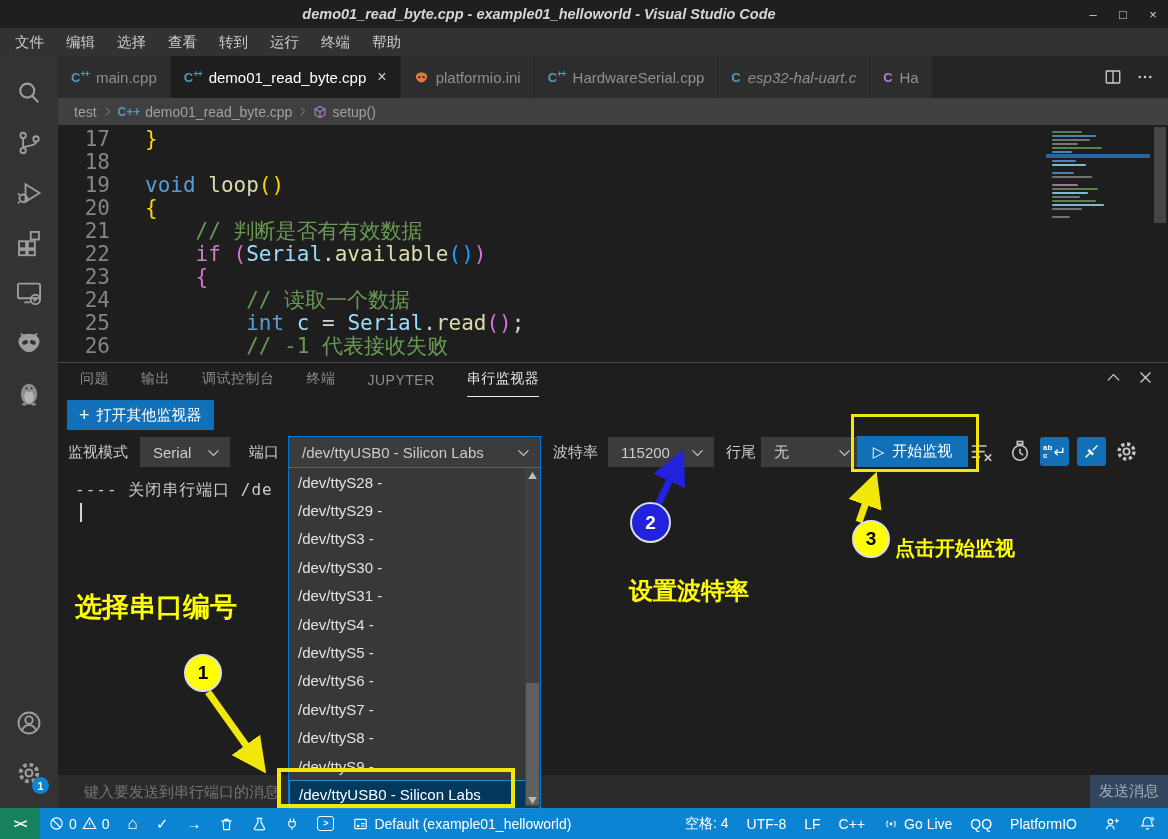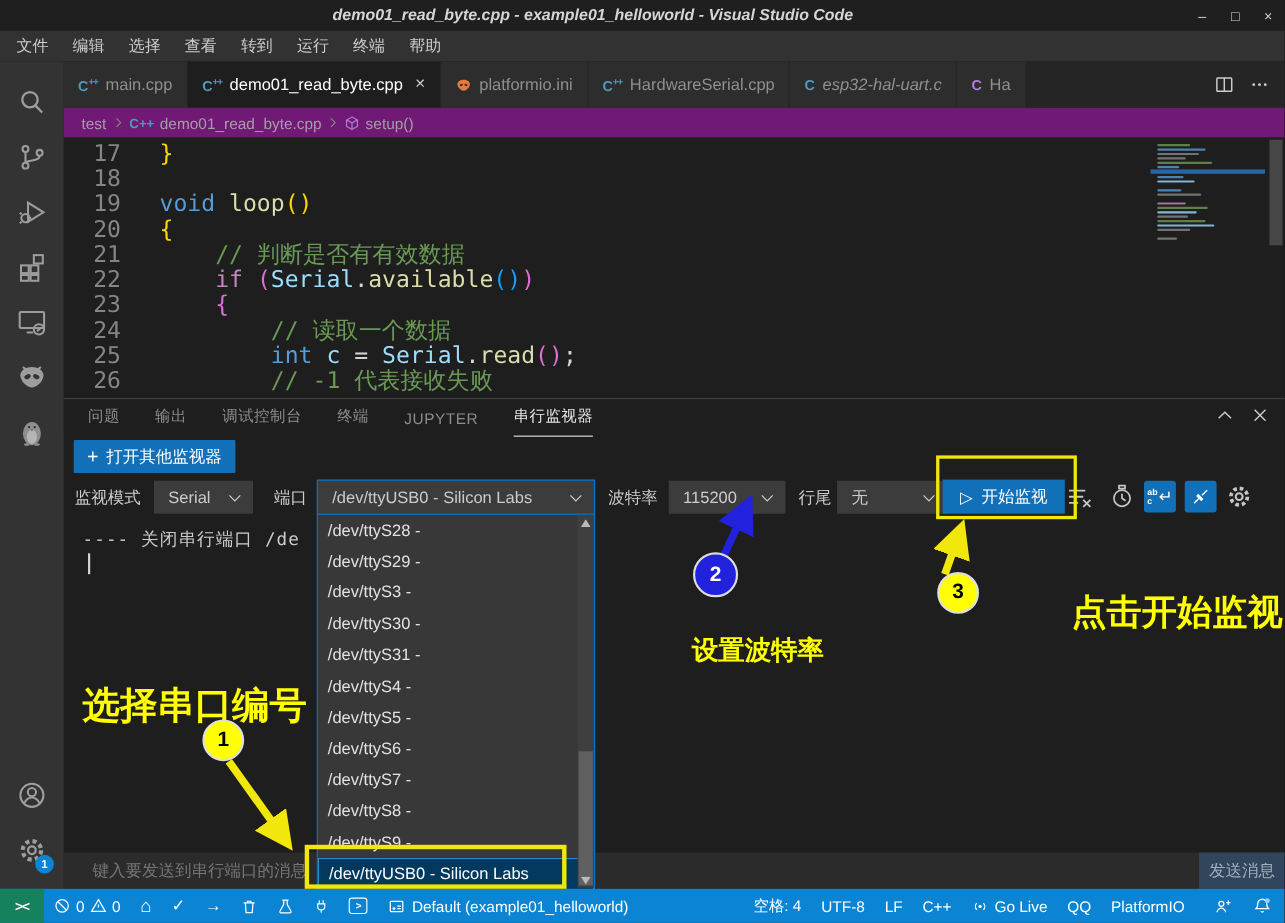--- a/index.html
+++ b/index.html
@@ -25,21 +25,21 @@
        font-size:15px;border-right:1px solid #252526;white-space:nowrap;flex:0 0 auto;}
   .tab.active{background:#1e1e1e;color:#ffffff;}
   .tab .fico{font-weight:700;font-size:13px;margin-right:7px;}
   .tab .fico .pp{font-size:9px;vertical-align:super;letter-spacing:-1px;}
   .tab .close{margin-left:11px;font-size:16px;color:#cccccc;}
   .tab.italic .lbl{font-style:italic;}
   .tab.cut{max-width:92px;overflow:hidden;}
   .tab-actions{display:flex;align-items:center;gap:14px;padding:0 14px;background:#252526;}
 
   
-  .breadcrumb{left:58px;top:98px;width:1110px;height:27px;background:#701a75;display:flex;align-items:center;
+  .breadcrumb{left:58px;top:98px;width:1110px;height:27px;background:#404040;display:flex;align-items:center;
               padding-left:16px;font-size:14px;color:#a0a0a0;gap:4px;}
   .crumb{display:flex;align-items:center;gap:5px;}
   .crumb .fico{font-weight:700;font-size:12px;color:#519aba;}
 
   
   .activitybar{left:0;top:56px;width:58px;height:752px;background:#333333;display:flex;flex-direction:column;align-items:center;}
   .act-icon{width:48px;height:50px;display:flex;align-items:center;justify-content:center;position:relative;}
   .act-spacer{flex:1;}
   .badge{position:absolute;right:4px;bottom:4px;width:17px;height:17px;border-radius:50%;background:#0b85d3;
          color:#fff;font-size:10.5px;font-weight:700;display:flex;align-items:center;justify-content:center;}
@@ -585,17 +585,17 @@
     </defs>
     <line x1="208" y1="692" x2="258" y2="762" stroke="#f2e70a" stroke-width="7" marker-end="url(#ay)"></line>
     <line x1="658" y1="505" x2="678" y2="462" stroke="#2222dd" stroke-width="7" marker-end="url(#ab)"></line>
     <line x1="859" y1="522" x2="872" y2="485" stroke="#f2e70a" stroke-width="7" marker-end="url(#ay)"></line>
   </svg>
 
   <div class="abs ann-circle" style="left:184px;top:654px;width:38px;height:38px;background:#ffff00;color:#000;font-size:19px">1</div>
   <div class="abs ann-circle" style="left:630px;top:502px;width:41px;height:41px;background:#2222dd;color:#fff;font-size:19px">2</div>
   <div class="abs ann-circle" style="left:852px;top:520px;width:38px;height:38px;background:#ffff00;color:#000;font-size:19px">3</div>
 
-  <div class="abs ann-label" style="left:75px;top:619px;font-size:34px">选择串口编号</div>
+  <div class="abs ann-label" style="left:75px;top:589px;font-size:27px">选择串口编号</div>
   <div class="abs ann-label" style="left:629px;top:575px;font-size:24px">设置波特率</div>
-  <div class="abs ann-label" style="left:974px;top:535px;font-size:32px">点击开始监视</div>
+  <div class="abs ann-label" style="left:895px;top:535px;font-size:20px">点击开始监视</div>
 
 </div>
 
 </body></html>

